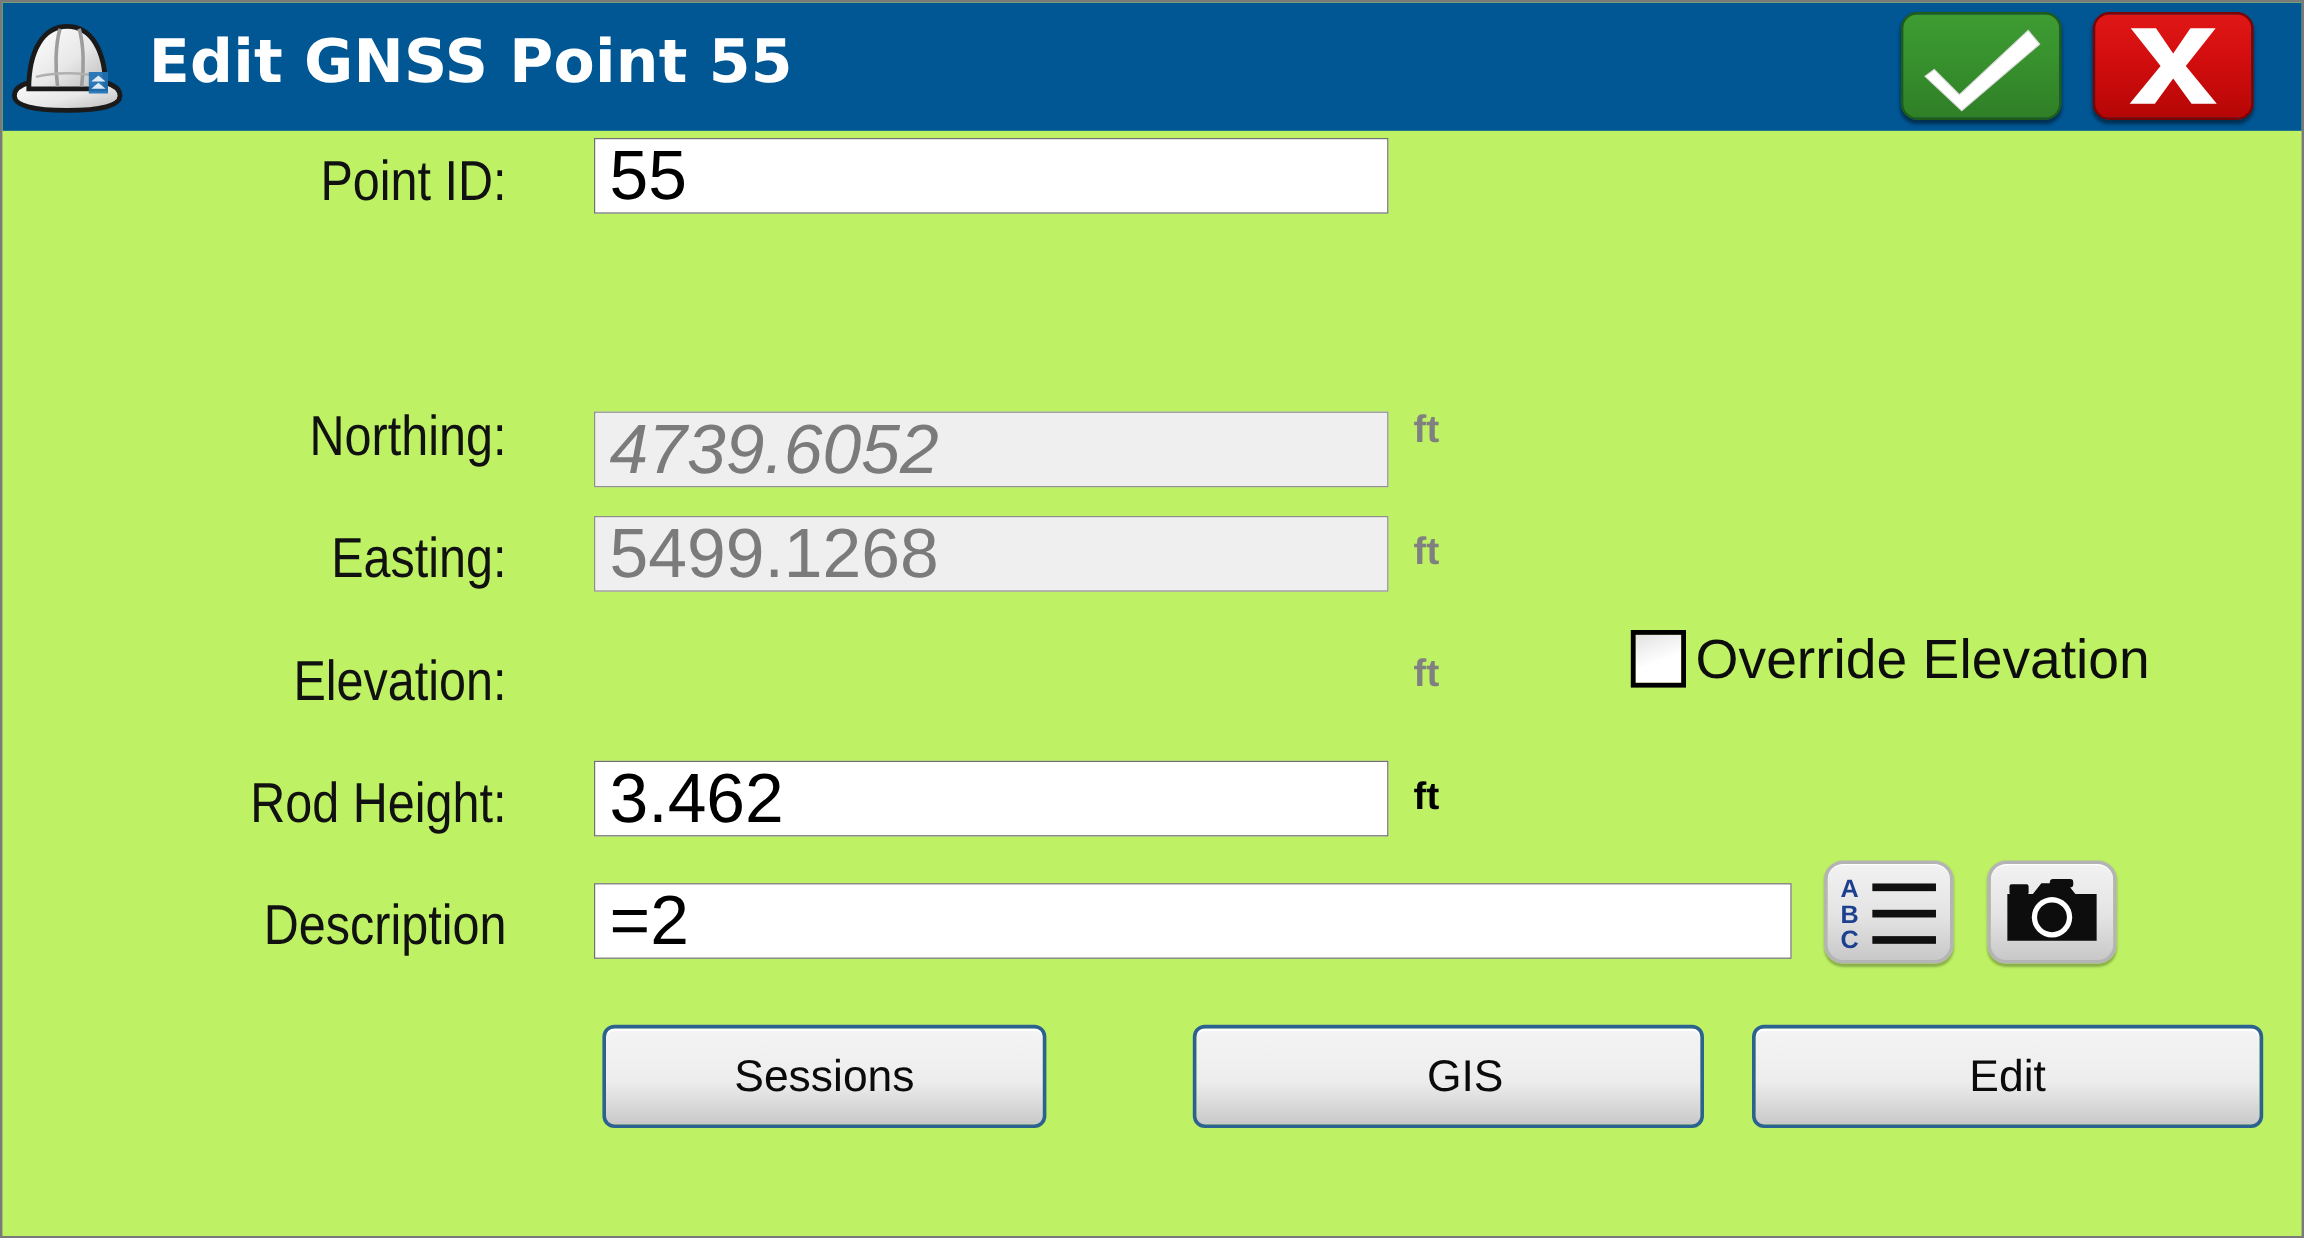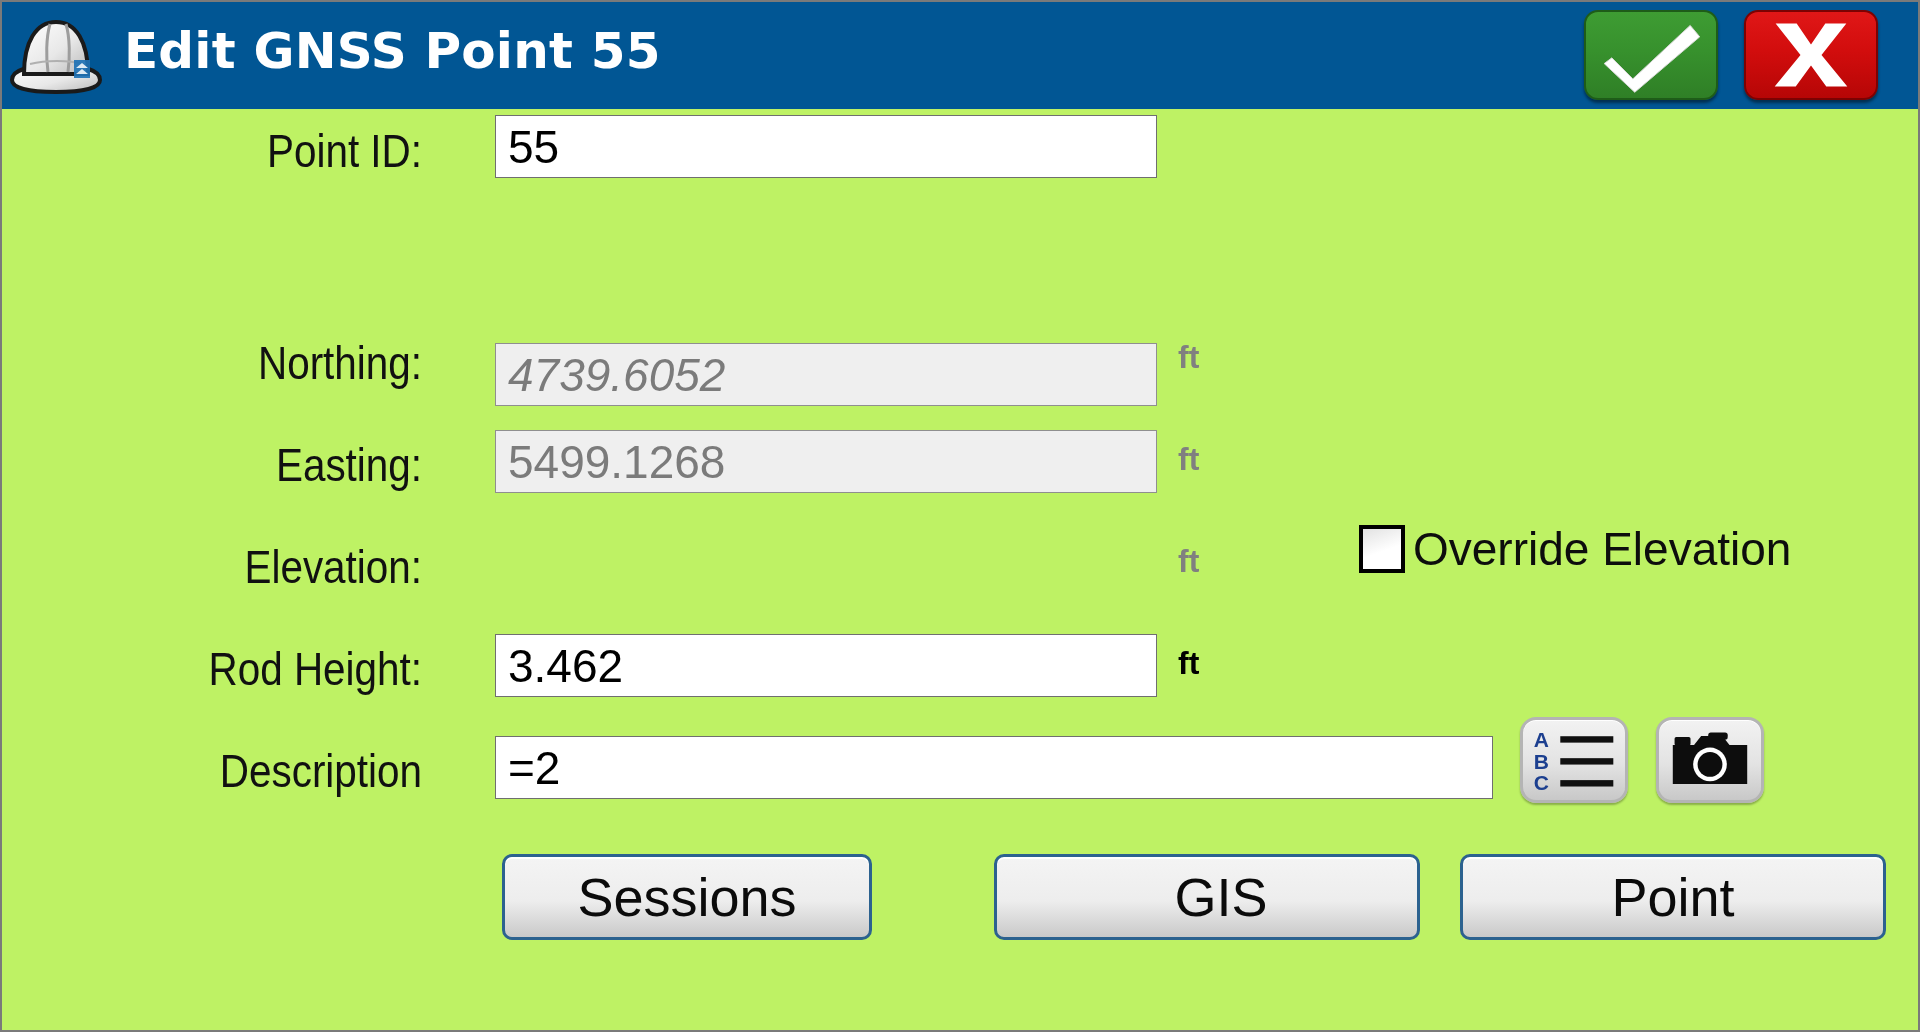--- a/index.html
+++ b/index.html
@@ -86,21 +86,21 @@
     white-space: nowrap;
     transform: scaleX(0.86);
     transform-origin: right center;
     text-align: right;
   }
   .field {
     position: absolute;
     box-sizing: border-box;
     display: flex;
     align-items: center;
-    font-size: 46px;
+    font-size: 58px;
     padding-left: 12px;
     white-space: nowrap;
     overflow: hidden;
     font-family: "Liberation Sans", sans-serif;
   }
   .field.enabled {
     background: #ffffff;
     border: 1px solid #6f6f6f;
     color: #000000;
     cursor: text;
@@ -163,21 +163,21 @@
   .btm-btn {
     position: absolute;
     height: 86px;
     border-radius: 10px;
     box-sizing: border-box;
     background: linear-gradient(180deg,#f4f4f4 0%, #ededed 55%, #c9c9c9 100%);
     border: 3px solid #2c628f;
     display: flex;
     align-items: center;
     justify-content: center;
-    font-size: 54px;
+    font-size: 37px;
     color: #0b0b0b;
     cursor: pointer;
     font-family: "Liberation Sans Narrow", "Liberation Sans", sans-serif;
     box-shadow: inset 0 2px 0 #ffffff;
   }
 </style>
 </head>
 <body>
 
 <div class="window">
@@ -262,16 +262,16 @@
         <rect x="8" y="9" width="18" height="10" rx="2" fill="#0d0d0d"></rect>
         <rect x="46" y="4" width="22" height="8" rx="3" fill="#0d0d0d"></rect>
         <path d="M6 18 L30 18 L38 8 L62 8 L70 18 L90 18 L90 62 L6 62 Z" fill="#0d0d0d"></path>
         <circle cx="48" cy="40" r="19" fill="#ffffff"></circle>
         <circle cx="48" cy="40" r="14" fill="#0d0d0d"></circle>
       </svg>
     </div>
 
     <div class="btm-btn" style="left:500px; top:745px; width:370px;">Sessions</div>
     <div class="btm-btn" style="left:992px; top:745px; width:426px;padding-left:28px;">GIS</div>
-    <div class="btm-btn" style="left:1458px; top:745px; width:426px;">Point</div>
+    <div class="btm-btn" style="left:1458px; top:745px; width:426px;">Edit</div>
 
   </div>
 </div>
 
 </body></html>

